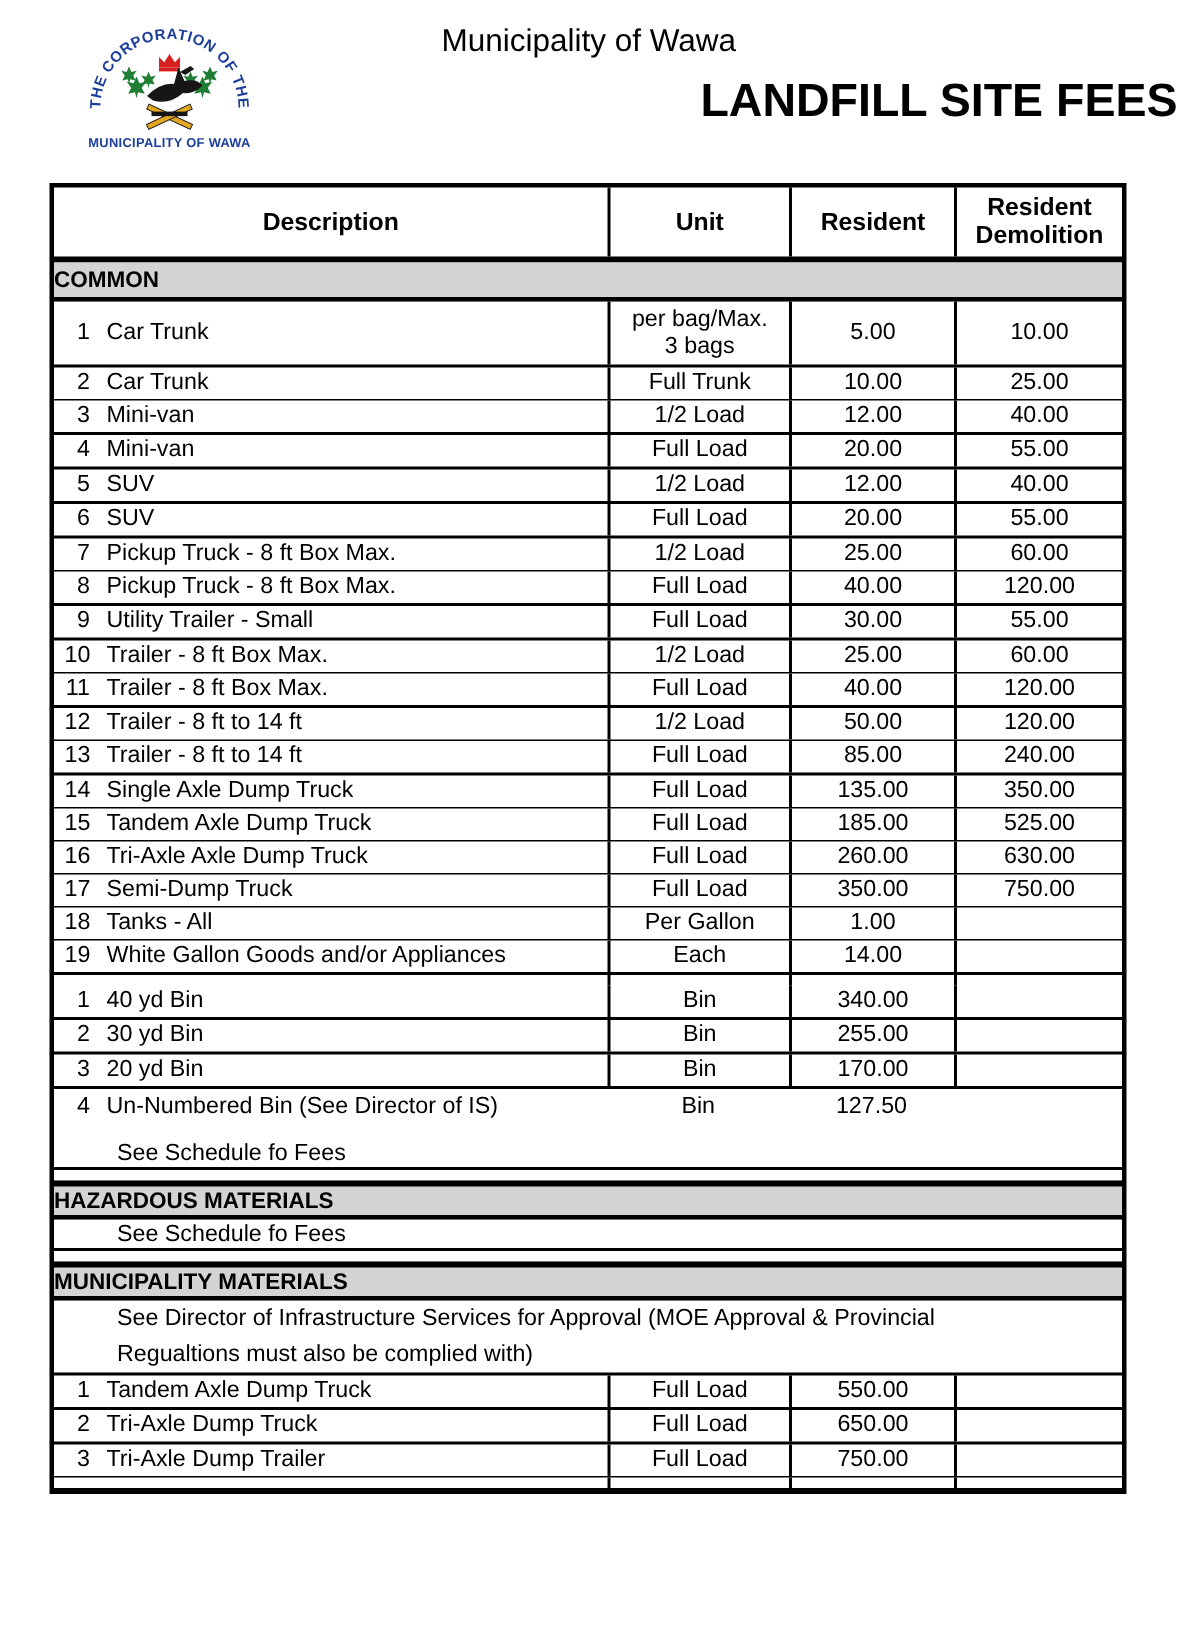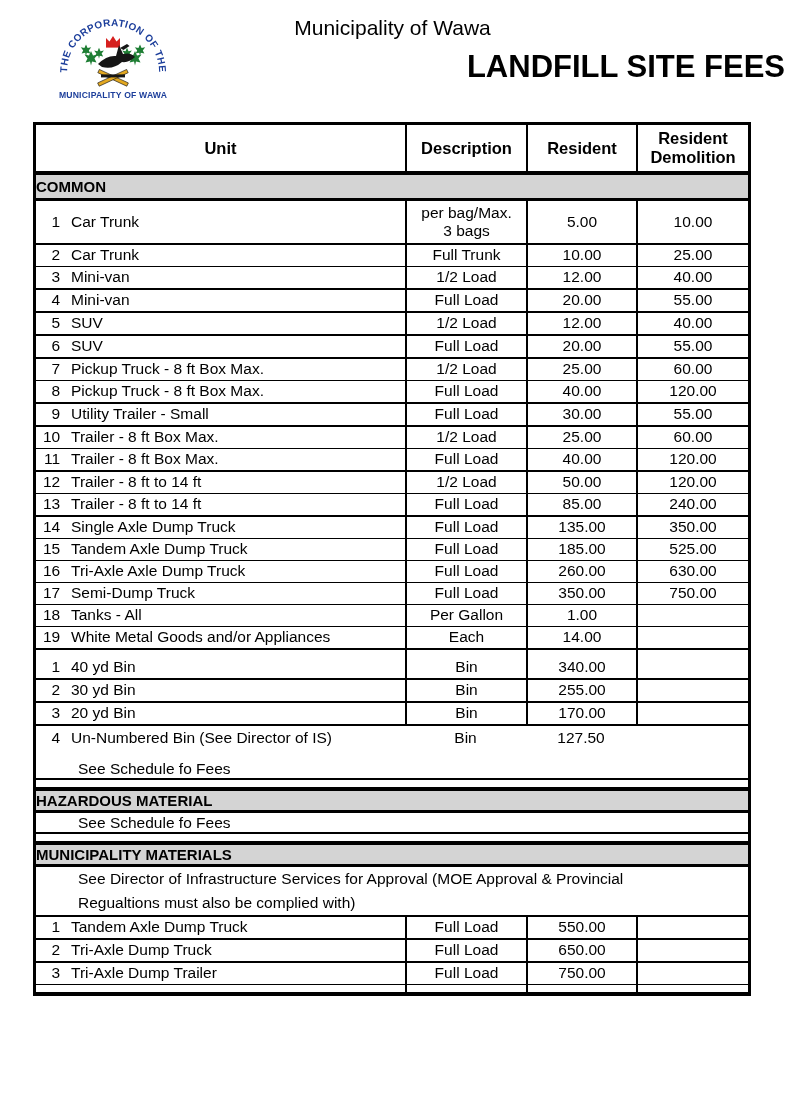--- a/index.html
+++ b/index.html
@@ -101,22 +101,22 @@
 
       <text x="59" y="92" font-size="8.6" text-anchor="middle" letter-spacing="0.2">MUNICIPALITY OF WAWA</text>
     </svg>
 
     <div class="org-name">Municipality of Wawa</div>
     <div class="page-title">LANDFILL SITE FEES</div>
   </div>
 
   <div class="fees-table">
     <div class="thead">
+      <div class="th">Description</div>
       <div class="th">Unit</div>
-      <div class="th">Description</div>
       <div class="th">Resident</div>
       <div class="th">Resident
 Demolition</div>
     </div>
     <div id="table-body">
   <div class="band band-first">
     <span class="band-label">COMMON</span>
   </div>
 
   <div class="trow row-tall">
@@ -296,21 +296,21 @@
       <span class="rowdesc">Tanks - All</span>
     </div>
     <div class="cell c-unit">Per Gallon</div>
     <div class="cell c-res">1.00</div>
     <div class="cell c-dem"></div>
   </div>
 
   <div class="trow">
     <div class="cell c-desc">
       <span class="rownum">19</span>
-      <span class="rowdesc">White Metal Goods and/or Appliances</span>
+      <span class="rowdesc">White Gallon Goods and/or Appliances</span>
     </div>
     <div class="cell c-unit">Each</div>
     <div class="cell c-res">14.00</div>
     <div class="cell c-dem"></div>
   </div>
 
   <div class="spacer spacer-cols">
     <div class="sp"></div>
           <div class="sp"></div>
           <div class="sp"></div>
@@ -364,21 +364,21 @@
   </div>
 
   <div class="spacer">
     <div class="sp"></div>
           <div class="sp"></div>
           <div class="sp"></div>
           <div class="sp"></div>
   </div>
 
   <div class="band">
-    <span class="band-label">HAZARDOUS MATERIAL</span>
+    <span class="band-label">HAZARDOUS MATERIALS</span>
   </div>
 
   <div class="note-row">
     <span class="note-text">See Schedule fo Fees</span>
   </div>
 
   <div class="spacer">
     <div class="sp"></div>
           <div class="sp"></div>
           <div class="sp"></div>

